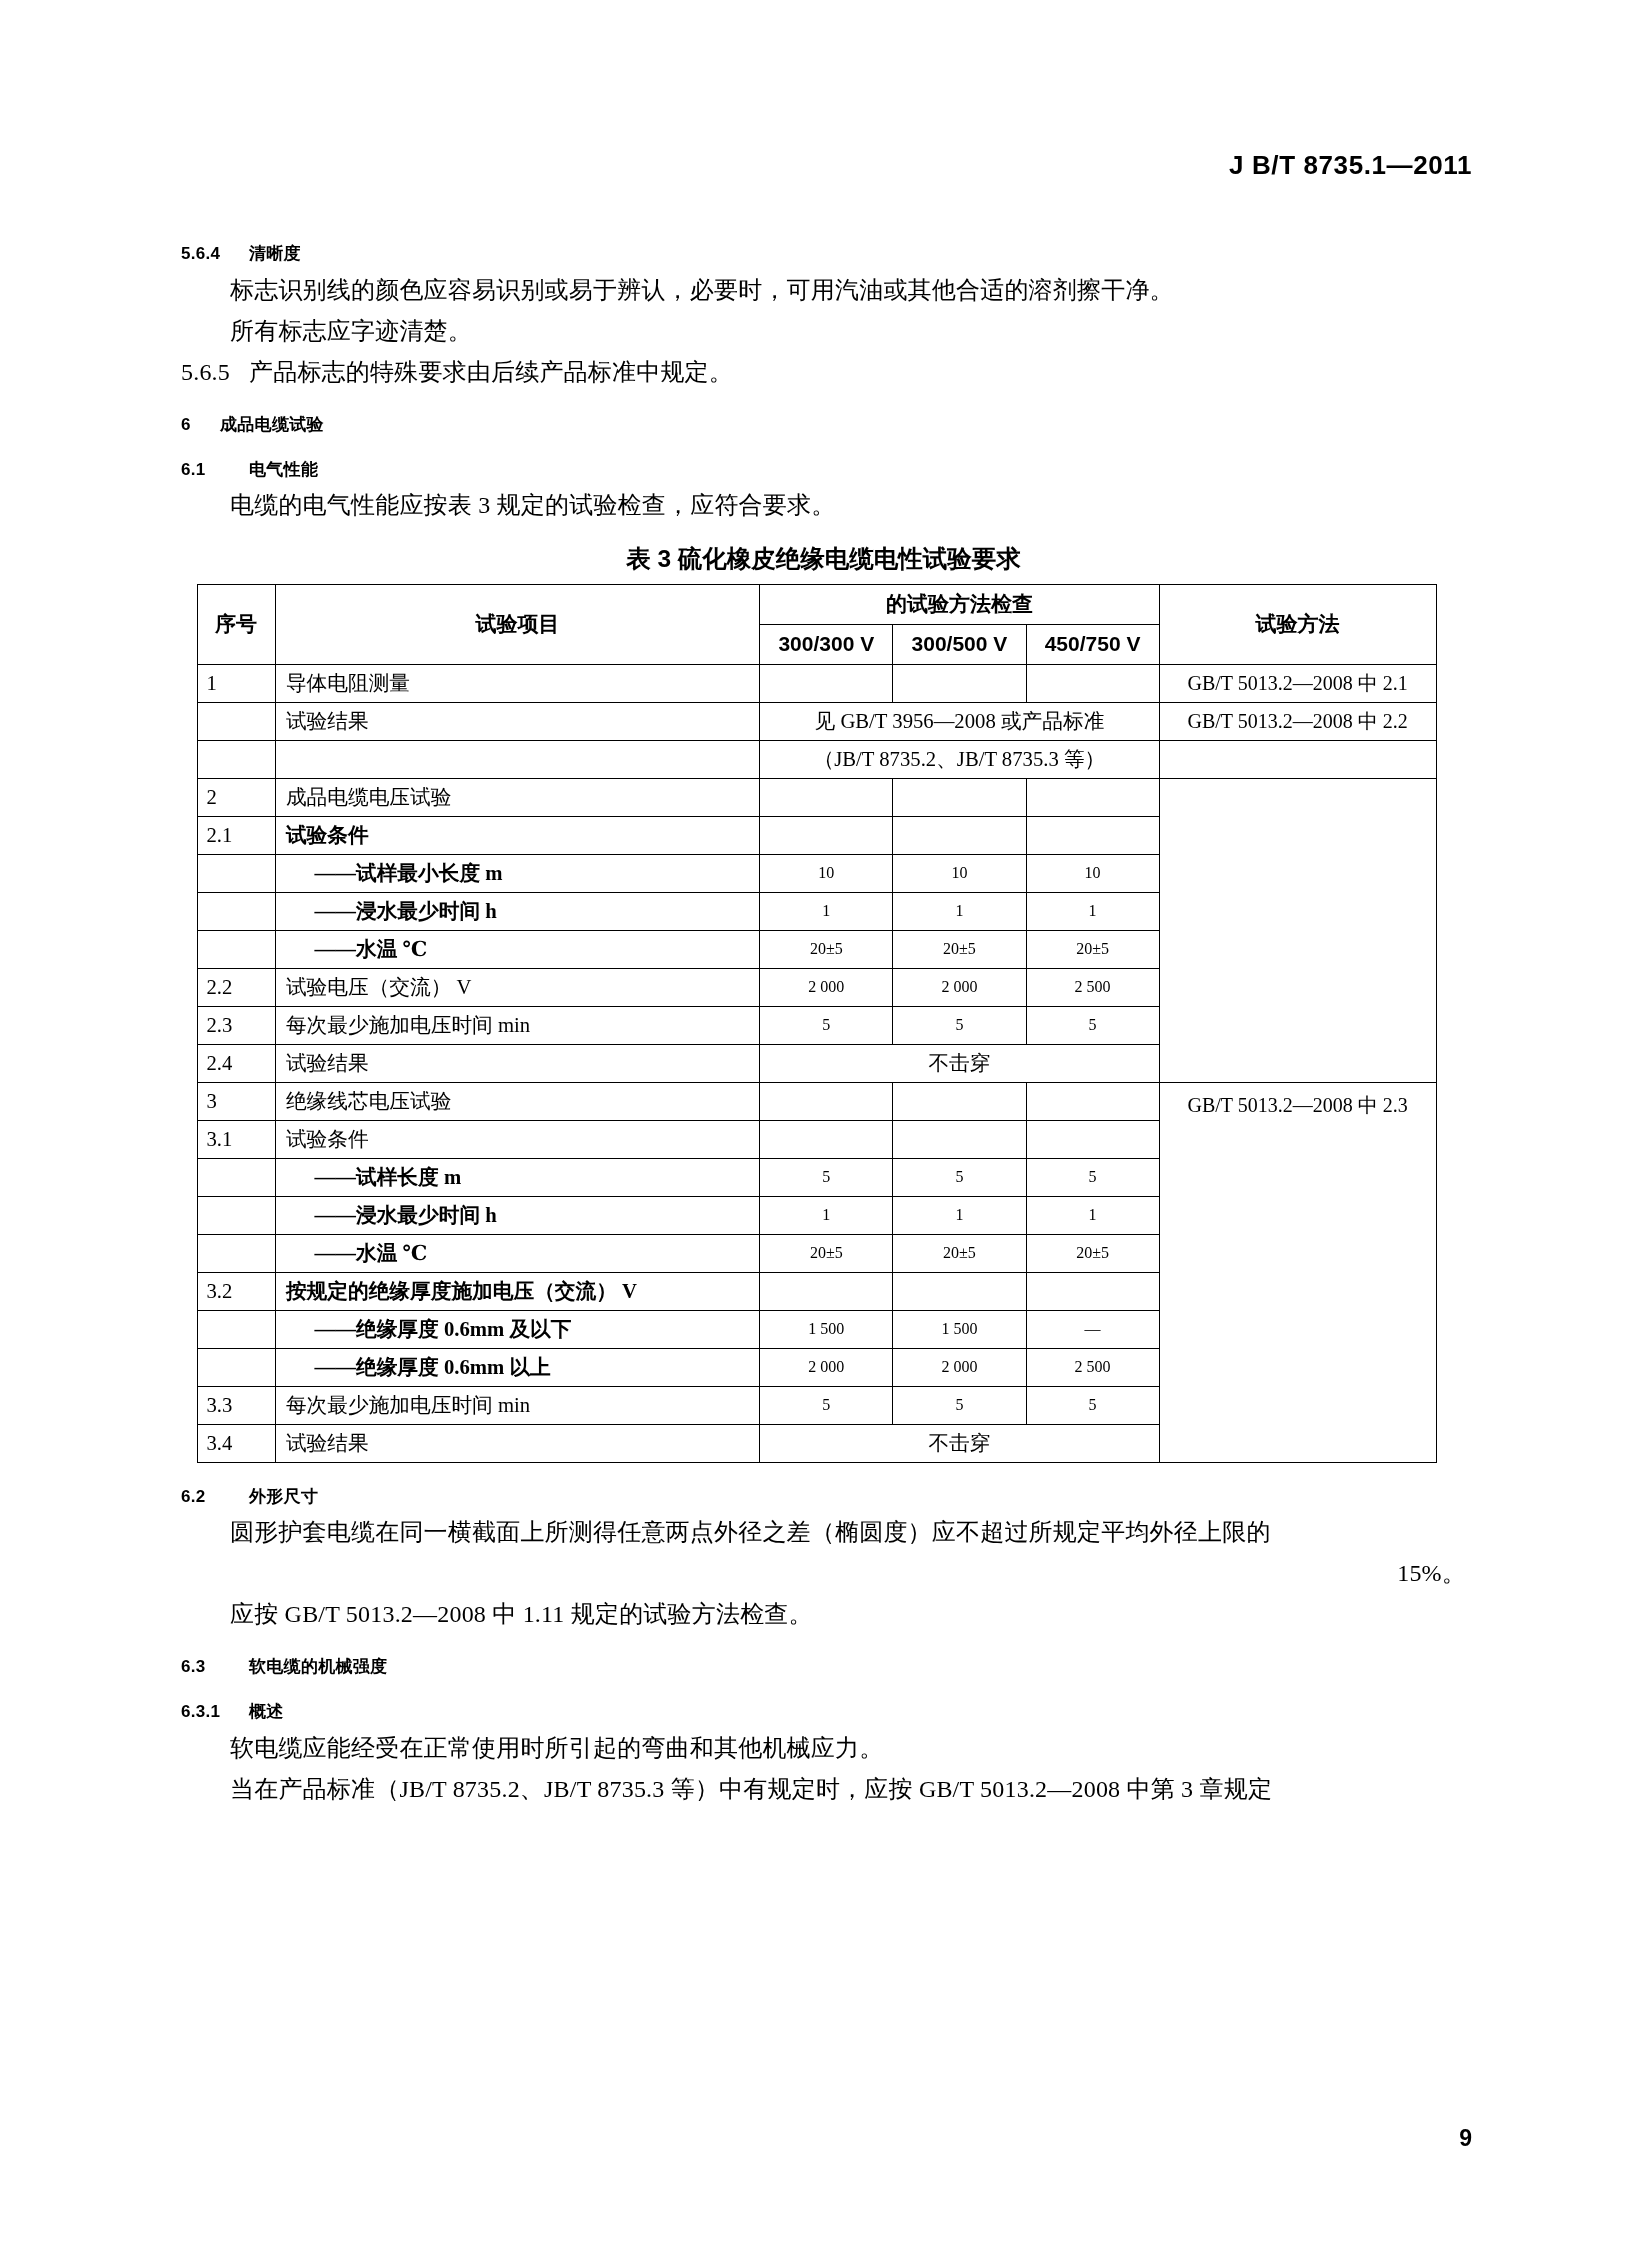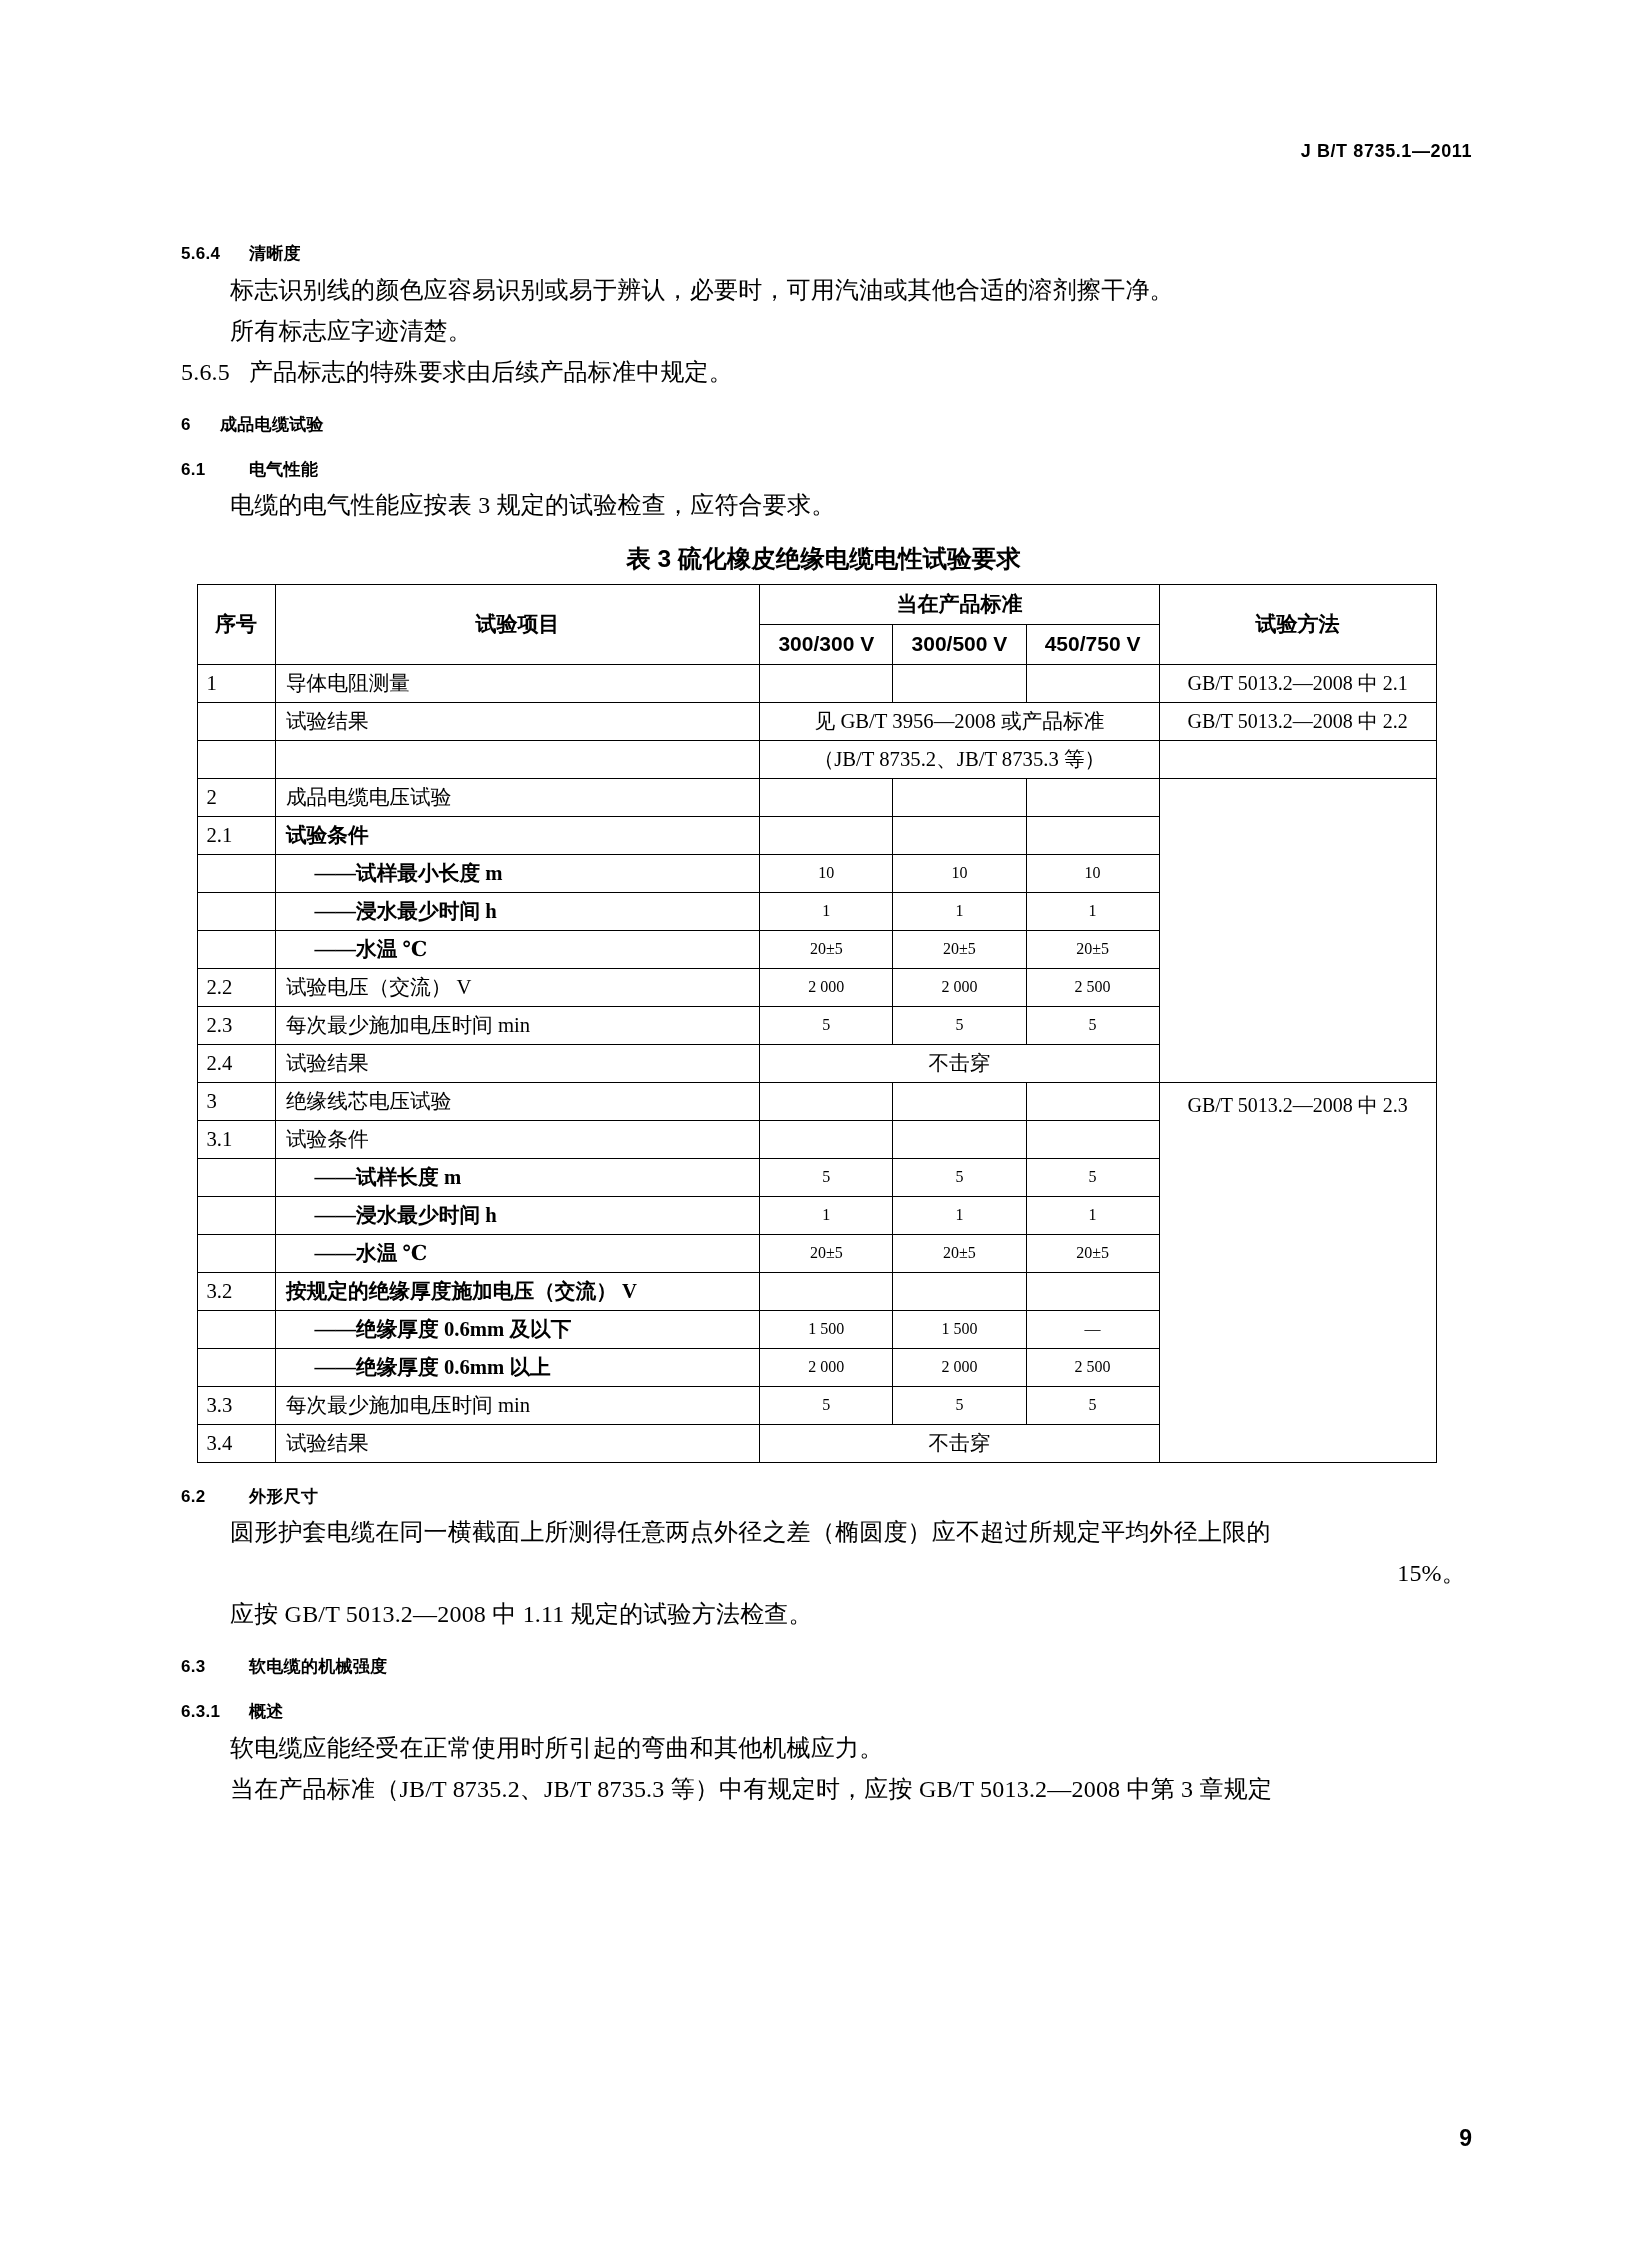--- a/index.html
+++ b/index.html
@@ -17,25 +17,25 @@
   }
   .page {
     position: relative;
     width: 1633px;
     height: 2261px;
     box-sizing: border-box;
     padding: 0;
   }
   .header {
     position: absolute;
-    top: 141px;
+    top: 150px;
     right: 161px;
     font-family: "Liberation Sans", sans-serif;
     font-weight: bold;
-    font-size: 18px;
+    font-size: 26px;
     letter-spacing: 0.6px;
   }
   .content {
     position: absolute;
     top: 220px;
     left: 181px;
     width: 1285px;
   }
   .hsec {
     font-family: "Liberation Sans", "DejaVu Sans", sans-serif;
@@ -153,21 +153,21 @@
     </div>
     <div class="para">电缆的电气性能应按表 3 规定的试验检查，应符合要求。</div>
 
     <div class="tabletitle">表 3   硫化橡皮绝缘电缆电性试验要求</div>
 
     <table class="t3">
       <tbody>
           <tr>
         <td class="hdr c-no" rowspan="2" style="text-align:center;padding-left:0 !important;">序号</td>
         <td class="hdr c-item" rowspan="2" style="text-align:center;padding-left:0 !important;">试验项目</td>
-        <td class="hdr" colspan="3">当在产品标准</td>
+        <td class="hdr" colspan="3">的试验方法检查</td>
         <td class="hdr c-m" rowspan="2">试验方法</td>
       </tr>
       <tr>
         <td class="hdr c-v">300/300 V</td>
         <td class="hdr c-v">300/500 V</td>
         <td class="hdr c-v">450/750 V</td>
       </tr>
 
       <tr class="rowh">
         <td class="c-no">1</td>

